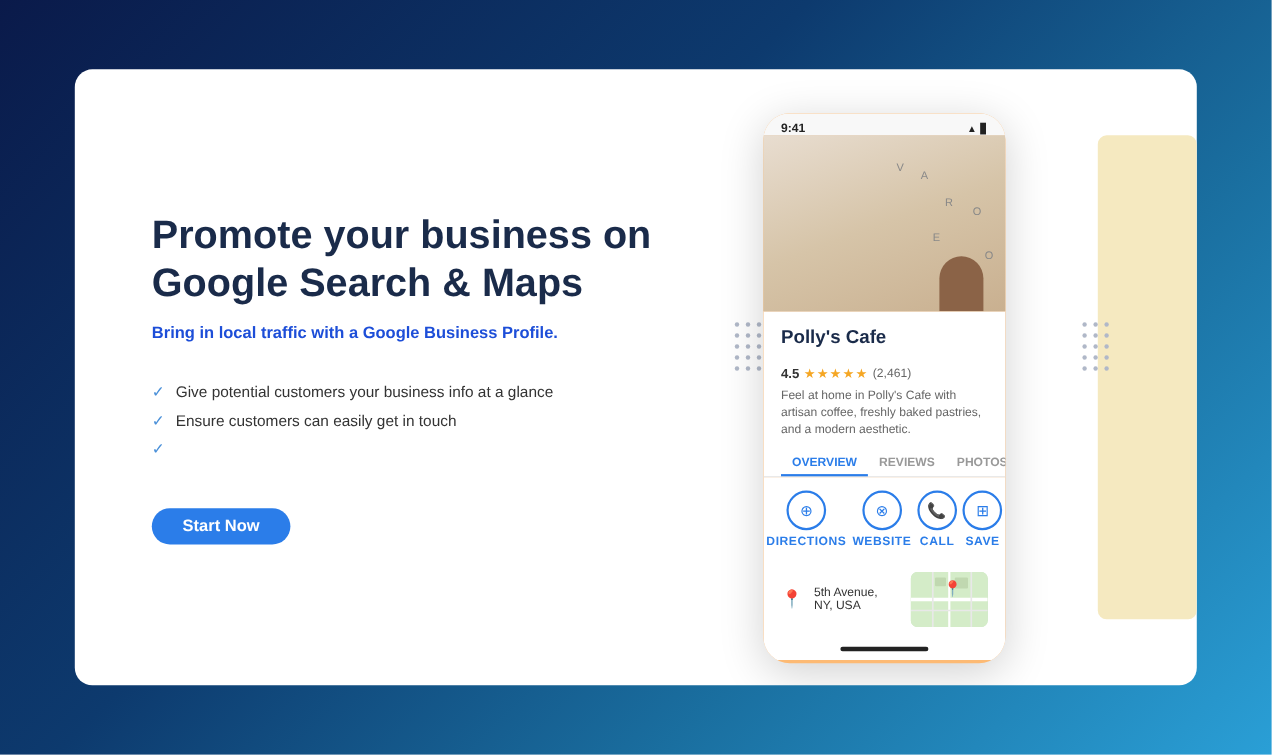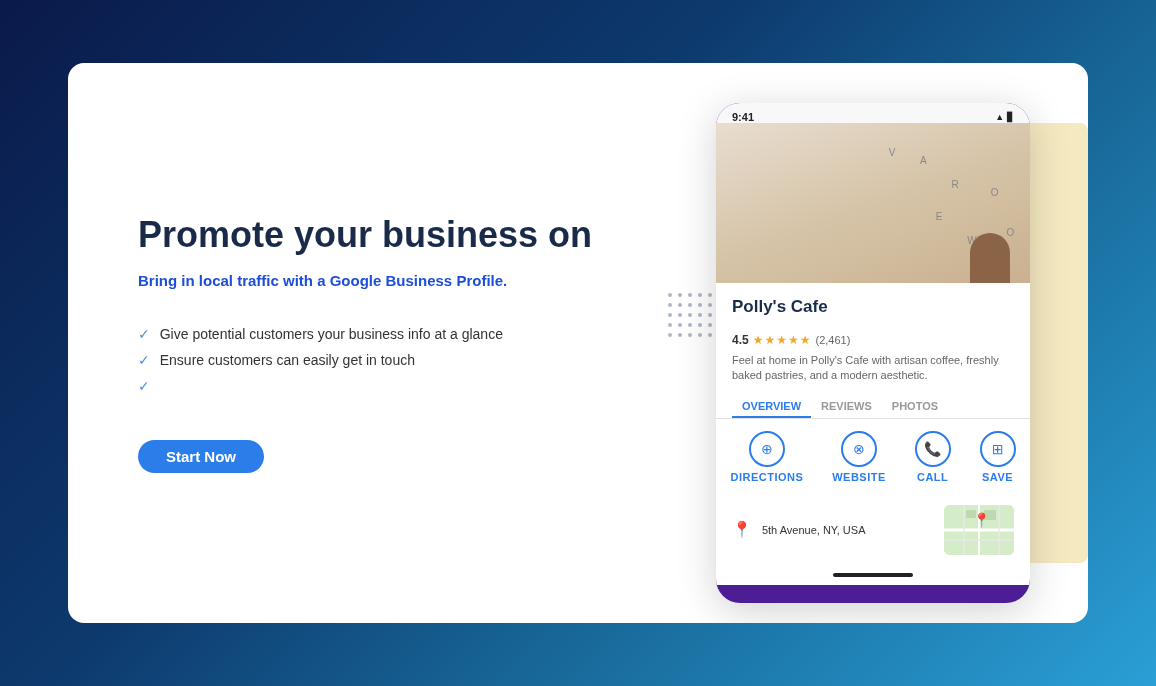--- a/index.html
+++ b/index.html
@@ -108,25 +108,25 @@
     }
     .dot {
       width: 4px;
       height: 4px;
       border-radius: 50%;
       background: #b0b8c8;
     }
     
     .phone-mockup {
       position: absolute;
-      left: 58px;
+      left: 36px;
       top: 40px;
-      width: 314px;
+      width: 220px;
       height: 500px;
-      background: #4c1d95;
+      background: #fdba74;
       border-radius: 24px;
       box-shadow: 0 8px 40px rgba(0,0,0,0.18);
       overflow: hidden;
       z-index: 2;
     }
     .phone-top-bar {
       background: #f8f8f8;
       padding: 8px 16px 0;
       display: flex;
       justify-content: space-between;
@@ -340,20 +340,21 @@
     }
   </style>
 </head>
 <body>
 
 <div class="card">
 
   <div class="left-panel">
     <h1 class="heading">
       <span>Promote your business on</span><br>
+      <span>Google Search &amp; Maps</span>
     </h1>
     <p class="subtitle">Bring in local traffic with a Google Business Profile.</p>
     <ul class="features">
       <li>
         <span class="check-icon">✓</span>
         <span>Give potential customers your business info at a glance</span>
       </li>
       <li>
         <span class="check-icon">✓</span>
         <span>Ensure customers can easily get in touch</span>

